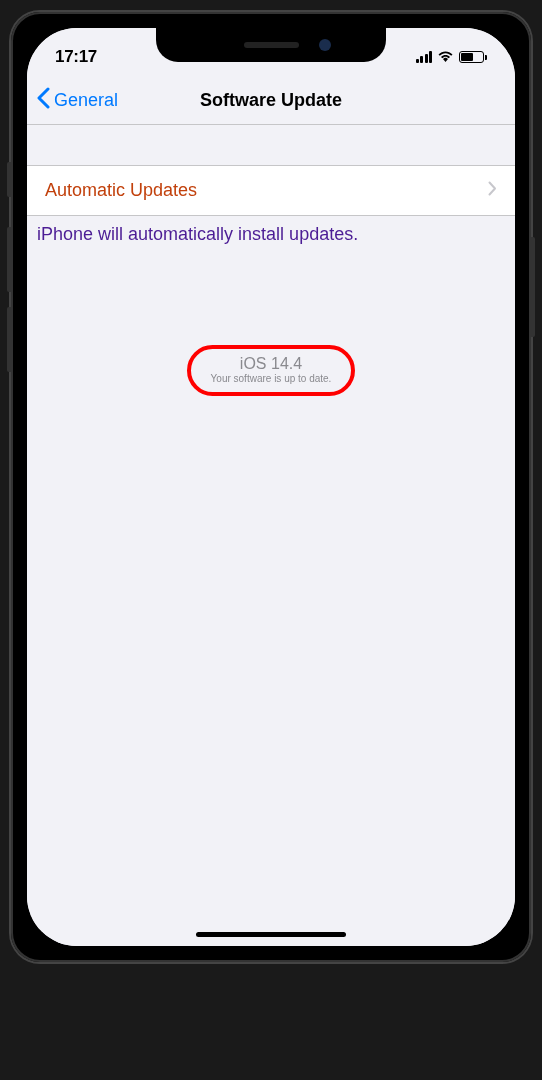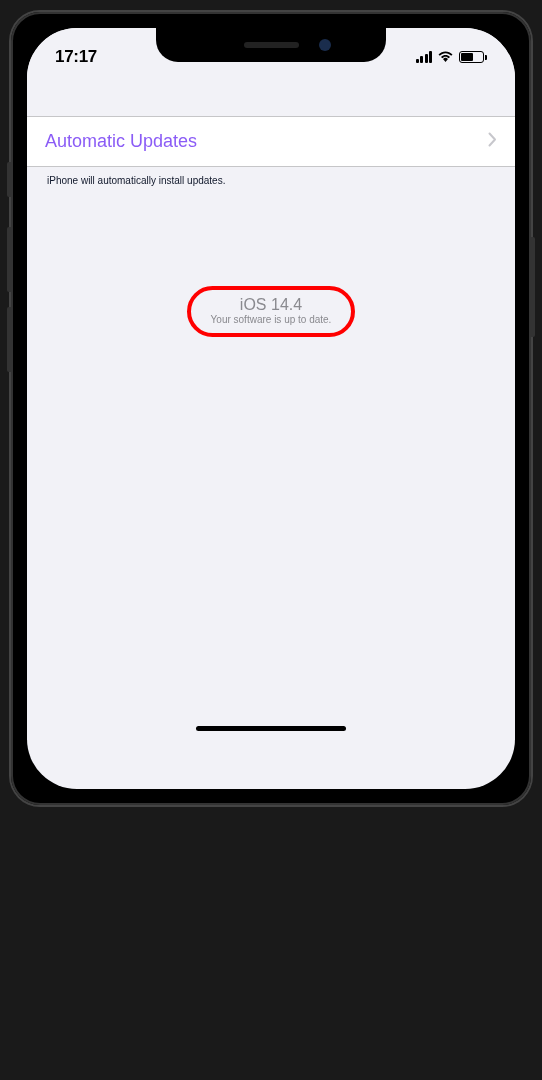--- a/index.html
+++ b/index.html
@@ -12,21 +12,21 @@
     body {
       background: #1a1a1a;
       display: flex;
       justify-content: center;
       align-items: flex-start;
       min-height: 1080px;
       width: 542px;
     }
     .phone-frame {
       width: 520px;
-      height: 793px;
+      height: 950px;
       background: #000;
       border-radius: 29px;
       padding: 16px;
       margin-top: 12px;
       position: relative;
       box-shadow: 0 0 0 2px #444, inset 0 0 0 2px #333;
     }
     .side-button-left {
       position: absolute;
       left: -4px;
@@ -184,30 +184,30 @@
       padding: 14px 18px;
       display: flex;
       justify-content: space-between;
       align-items: center;
       border-top: 0.5px solid #c6c6c8;
       border-bottom: 0.5px solid #c6c6c8;
       cursor: pointer;
     }
     .list-item-label {
       font-size: 18px;
-      color: #8b5cf6;
+      color: #c2410c;
     }
     .disclosure {
       color: #c7c7cc;
       font-size: 18px;
     }
     .footer-text {
-      padding: 8px 20px;
-      font-size: 10px;
-      color: #0f172a;
+      padding: 8px 10px;
+      font-size: 18px;
+      color: #4c1d95;
     }
     .status-message-wrapper {
       margin-top: 92px;
       display: flex;
       justify-content: center;
     }
     .status-highlight {
       border: 4px solid #ff0000;
       border-radius: 26px;
       padding: 6px 20px 8px;
@@ -265,20 +265,31 @@
         </div>
         <div class="battery">
           <div class="battery-body">
               <div class="battery-fill"></div>
             </div>
           <div class="battery-nub"></div>
         </div>
       </div>
     </div>
 
+    <div class="nav-bar">
+      <div class="back-button">
+        <span class="back-chevron">
+          <svg width="13" height="22" viewBox="0 0 13 22" fill="none">
+            <path d="M11 2L2 11L11 20" stroke="#007aff" stroke-width="3" stroke-linecap="round" stroke-linejoin="round"></path>
+          </svg>
+        </span>
+        <span>General</span>
+      </div>
+      <div class="nav-title">Software Update</div>
+    </div>
 
     <div class="content">
       <div class="section-spacer"></div>
 
       <div class="list-item">
         <span class="list-item-label">Automatic Updates</span>
         <span class="disclosure">
           <svg width="9" height="15" viewBox="0 0 9 15" fill="none">
             <path d="M1.5 1.5L7 7.5L1.5 13.5" stroke="#c7c7cc" stroke-width="2" stroke-linecap="round" stroke-linejoin="round"></path>
           </svg>

